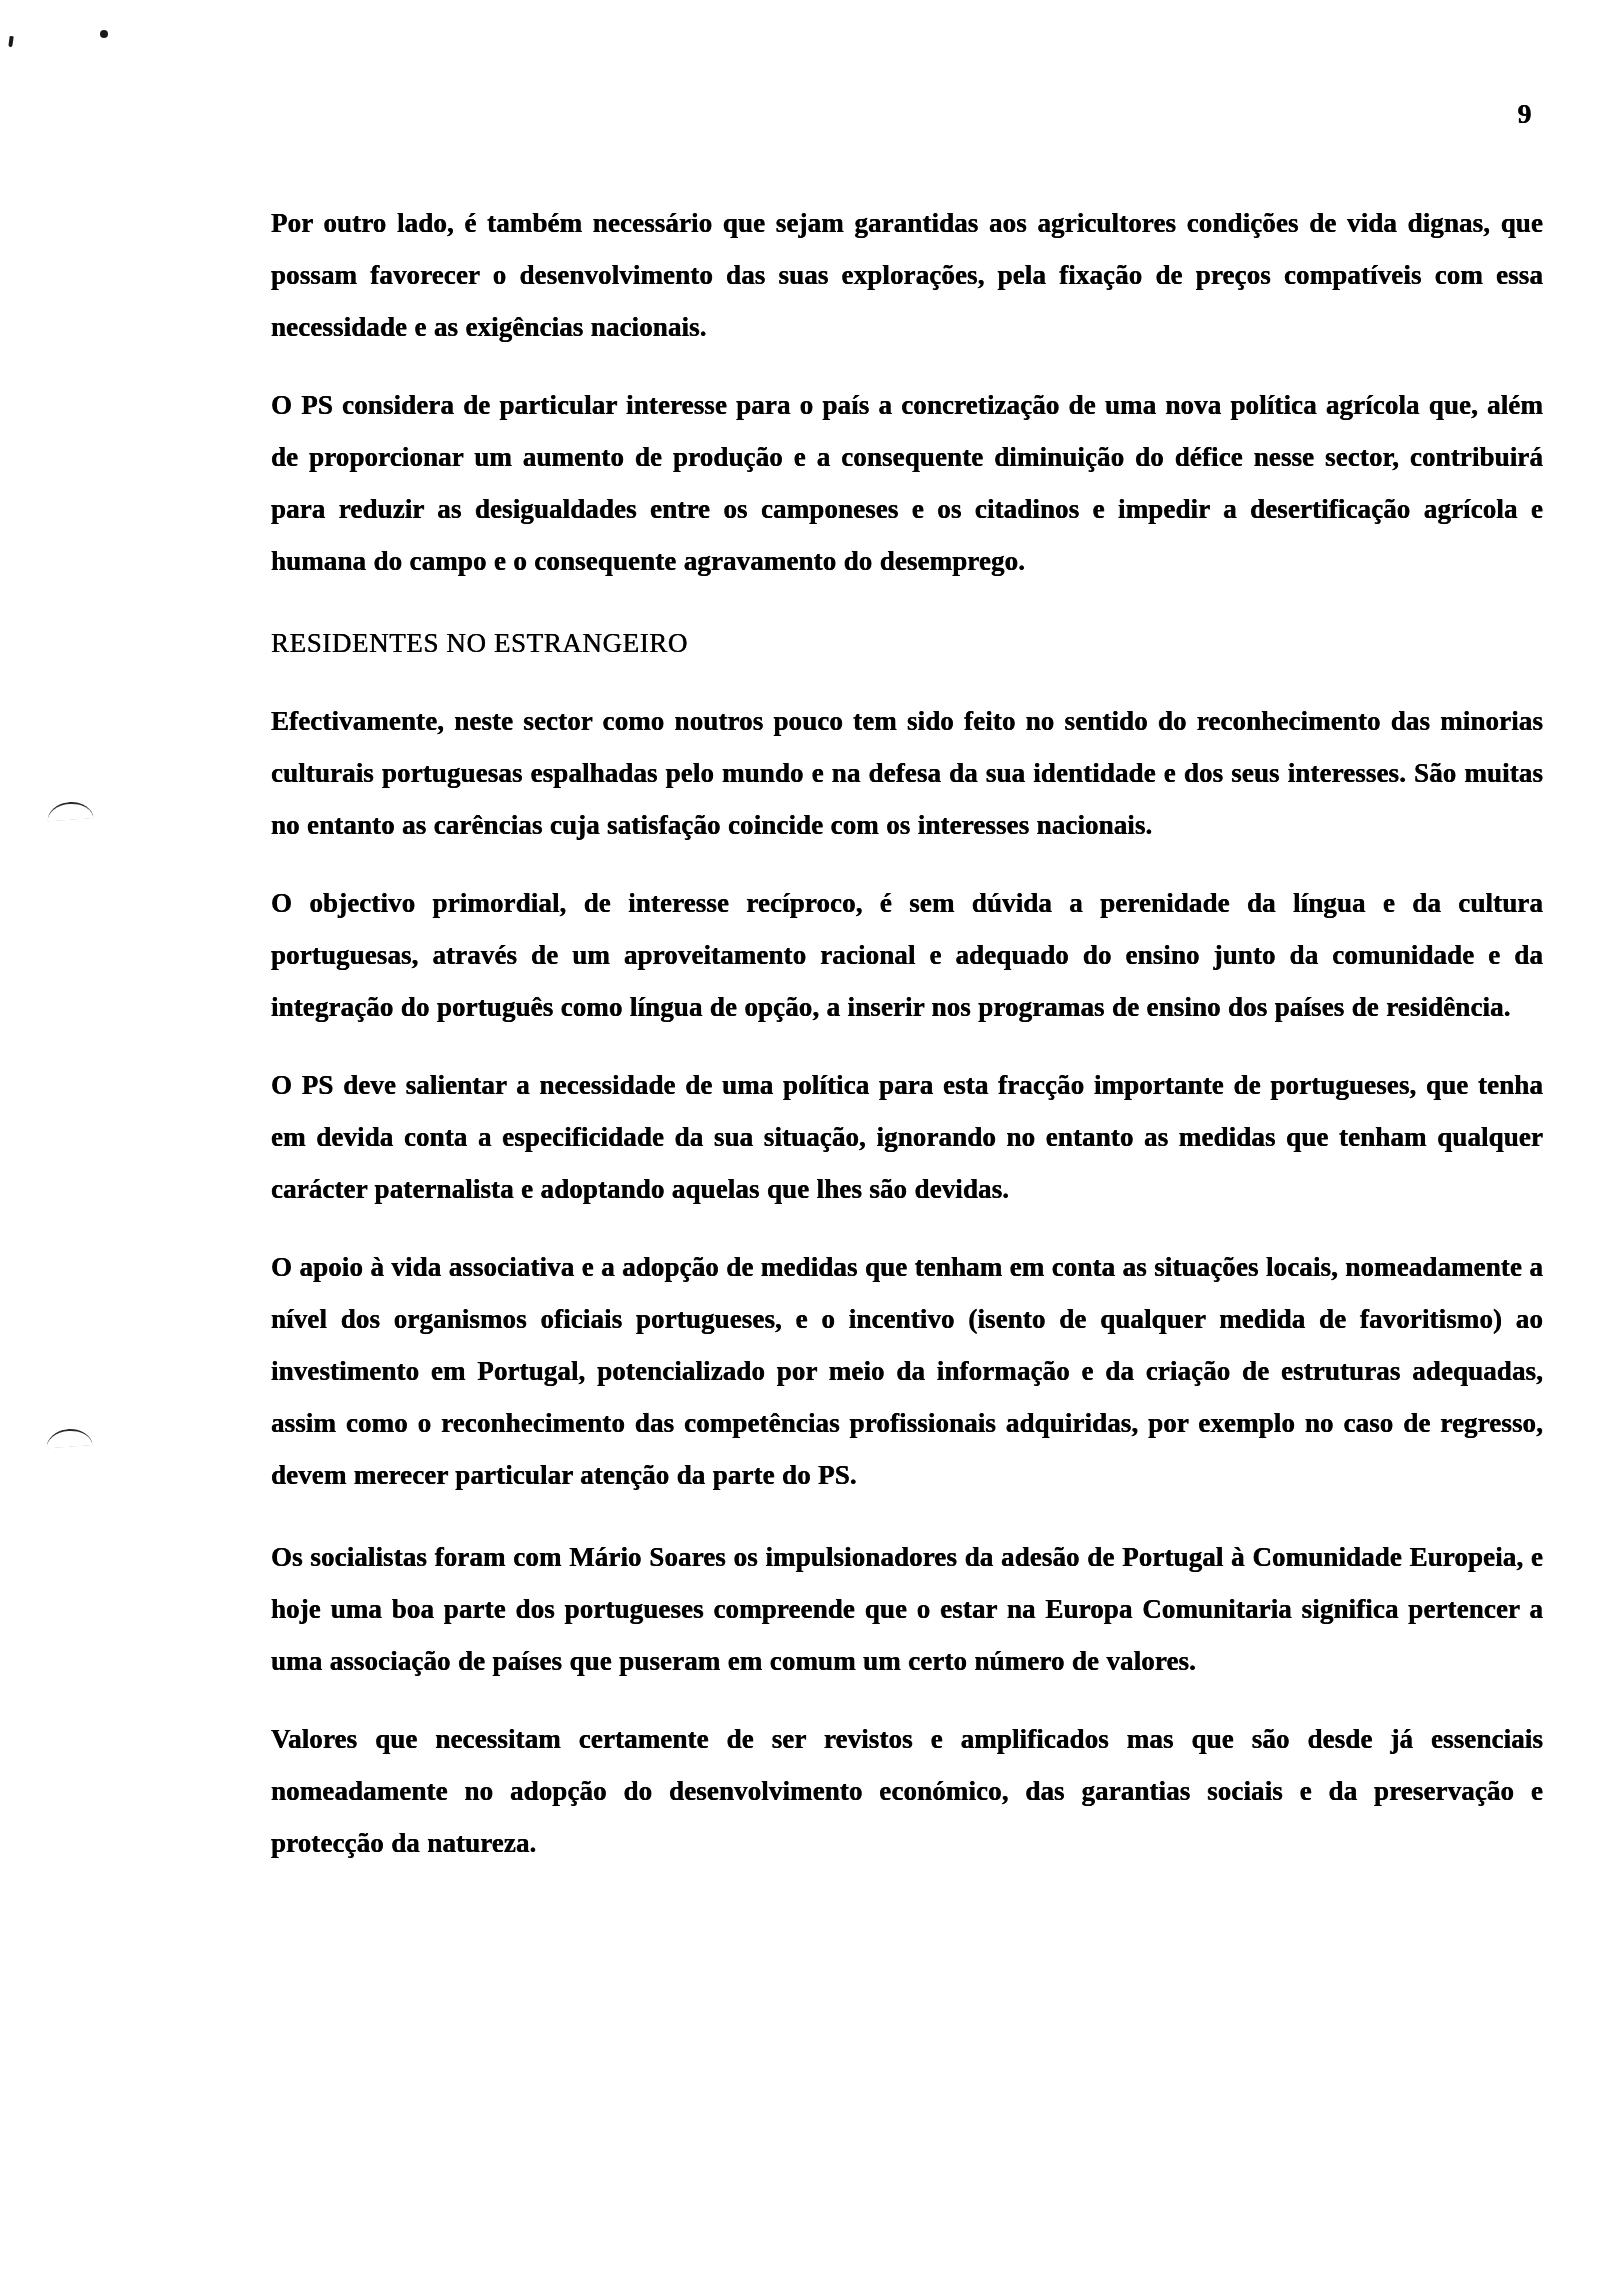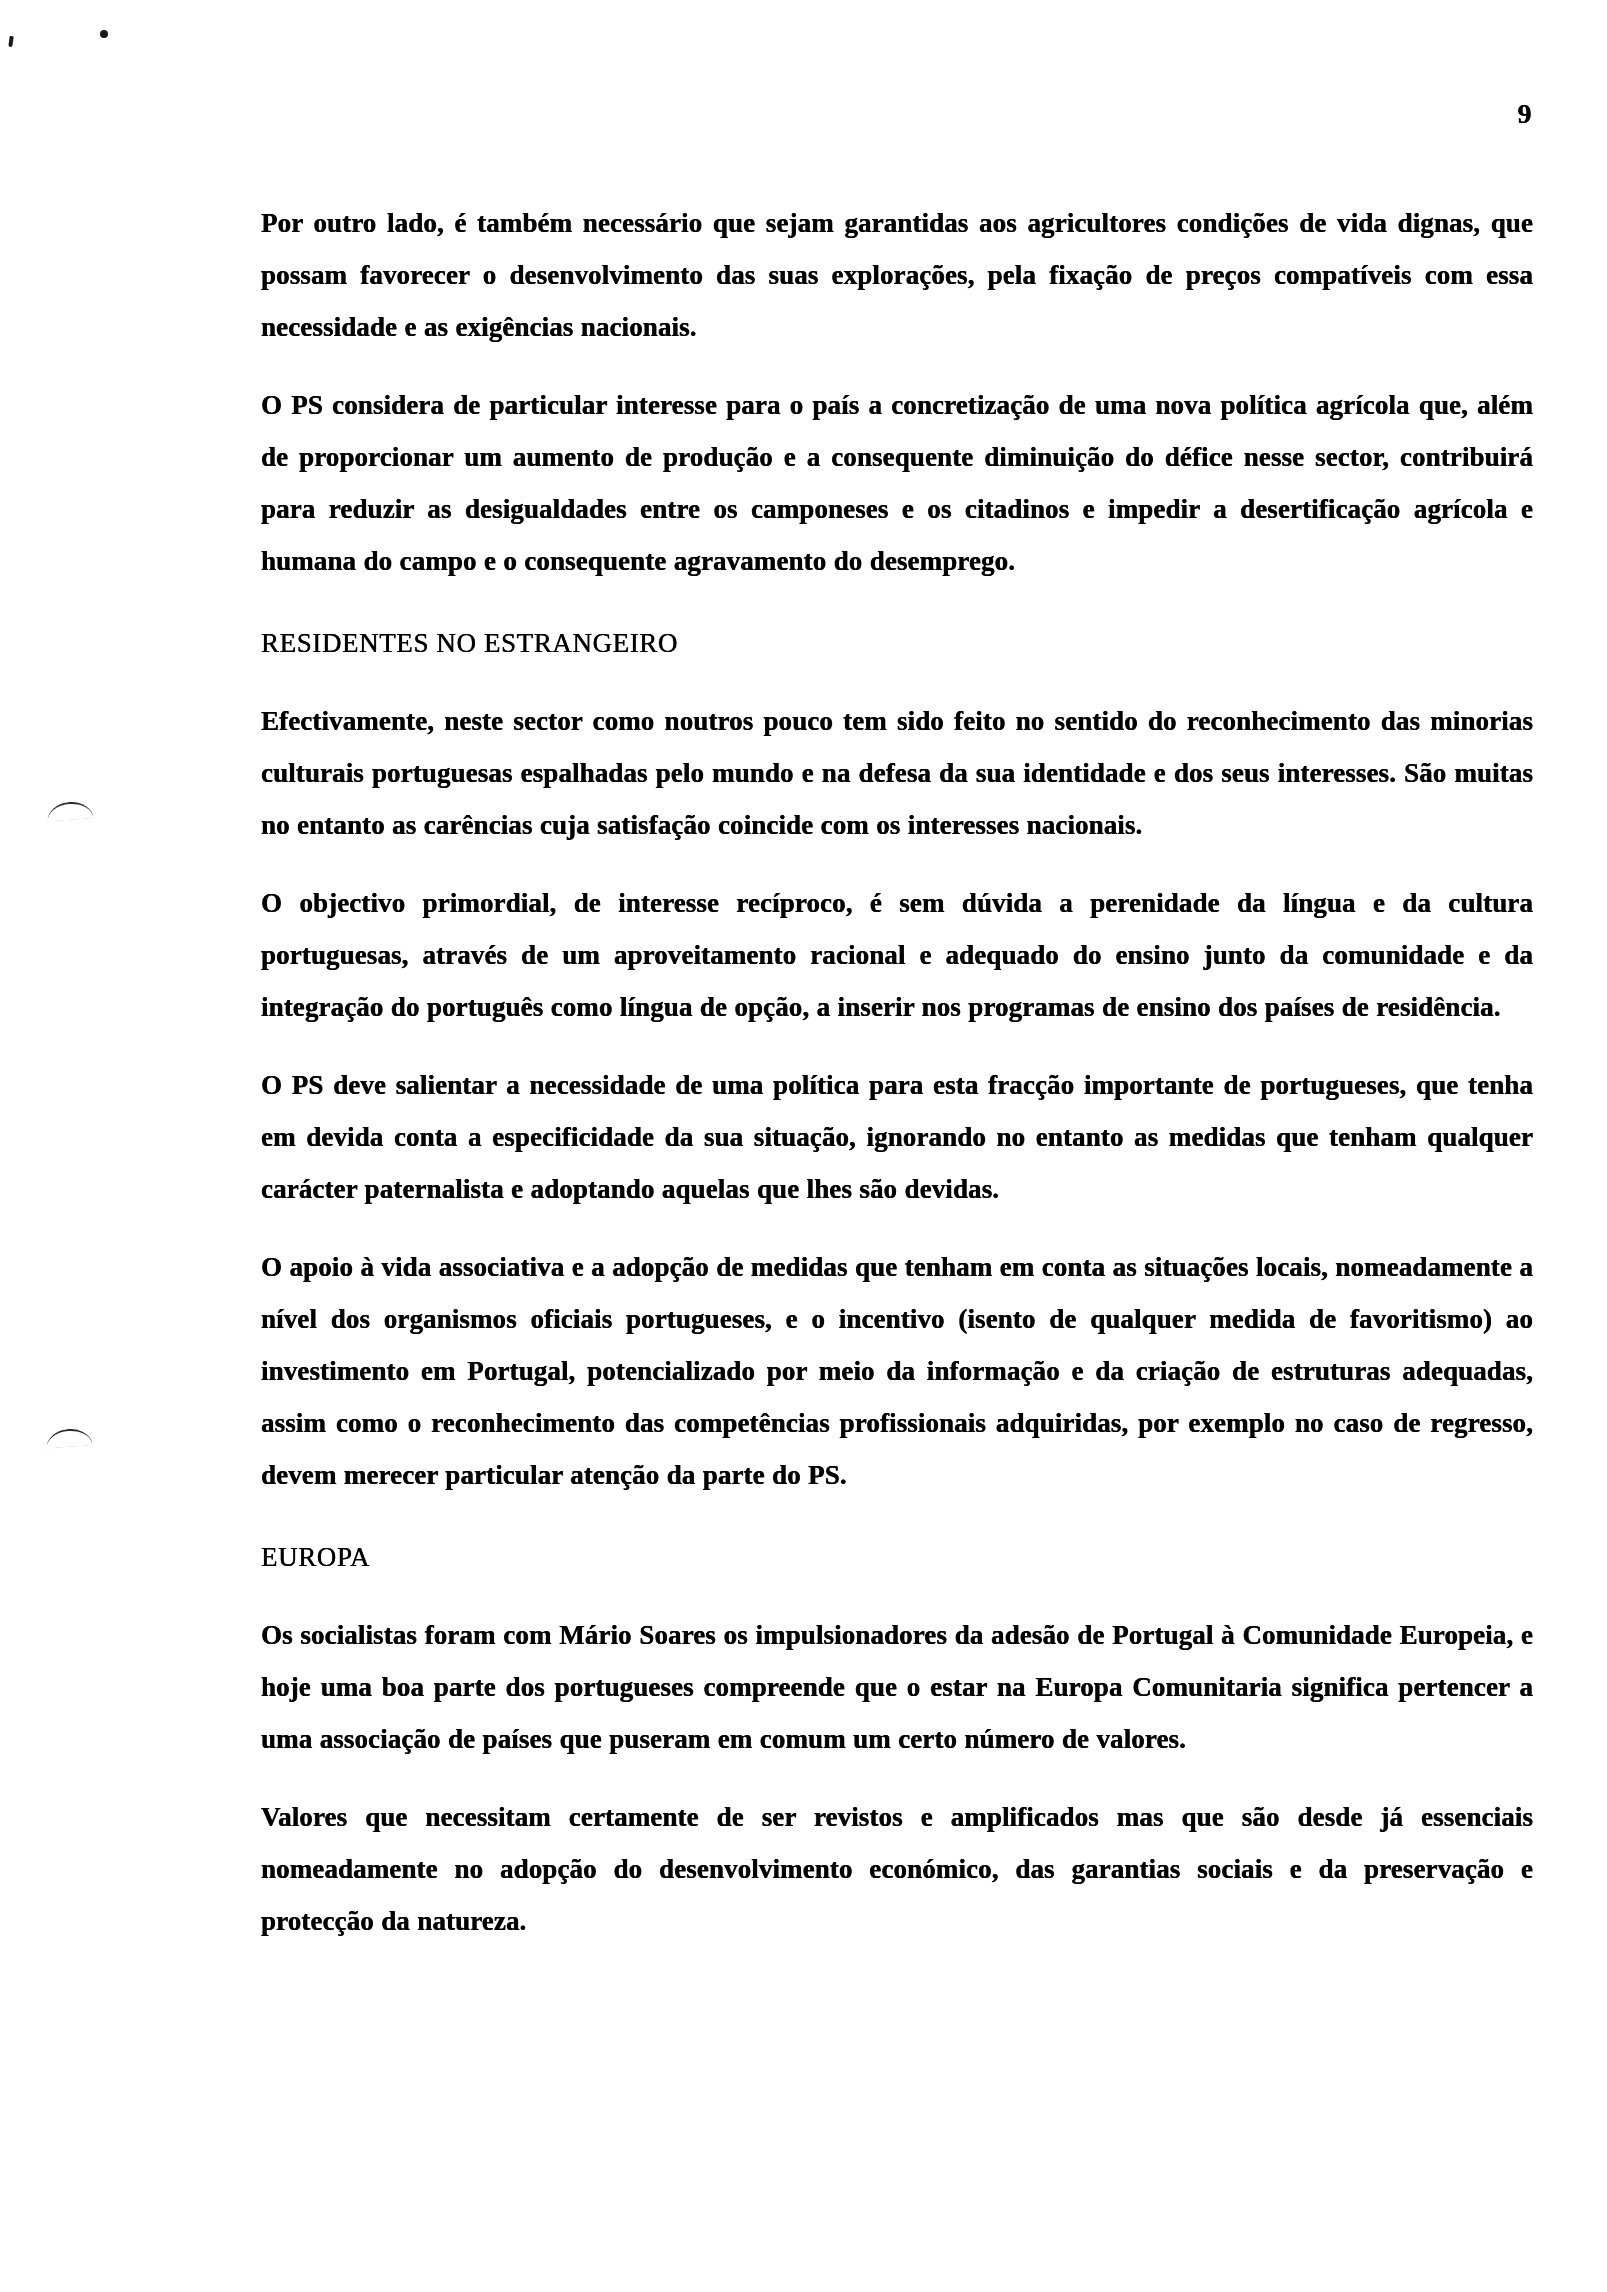--- a/index.html
+++ b/index.html
@@ -57,21 +57,21 @@
     top: 100px;
     font-size: 28px;
     font-weight: 700;
     letter-spacing: 0.5px;
     line-height: 1;
   }
 
   
   .text-column {
     position: absolute;
-    left: 261px;
+    left: 271px;
     top: 197px;
     width: 1272px;
   }
 
   .para {
     font-size: 27px;
     font-weight: 700;
     line-height: 52px;
     text-align: justify;
     text-justify: inter-word;
@@ -120,21 +120,20 @@
 
 
     <p class="para">Efectivamente, neste sector como noutros pouco tem sido feito no sentido do reconhecimento das minorias culturais portuguesas espalhadas pelo mundo e na defesa da sua identidade e dos seus interesses. São muitas no entanto as carências cuja satisfação coincide com os interesses nacionais.</p>
 
     <p class="para">O objectivo primordial, de interesse recíproco, é sem dúvida a perenidade da língua e da cultura portuguesas, através de um aproveitamento racional e adequado do ensino junto da comunidade e da integração do português como língua de opção, a inserir nos programas de ensino dos países de residência.</p>
 
     <p class="para">O PS deve salientar a necessidade de uma política para esta fracção importante de portugueses, que tenha em devida conta a especificidade da sua situação, ignorando no entanto as medidas que tenham qualquer carácter paternalista e adoptando aquelas que lhes são devidas.</p>
 
     <p class="para gap-lg">O apoio à vida associativa e a adopção de medidas que tenham em conta as situações locais, nomeadamente a nível dos organismos oficiais portugueses, e o incentivo (isento de qualquer medida de favoritismo) ao investimento em Portugal, potencializado  por meio da informação e da criação de estruturas adequadas, assim como o reconhecimento das competências profissionais adquiridas, por exemplo no caso de regresso, devem merecer particular atenção da parte do PS.</p>
 
-    <h2 class="heading">EUROPA</h2>
 
     <p class="para">Os socialistas foram com Mário Soares os impulsionadores da adesão de Portugal à Comunidade Europeia, e hoje uma boa parte dos portugueses compreende que o estar na Europa Comunitaria significa pertencer a uma associação de países que puseram em comum um certo número de valores.</p>
 
     <p class="para">Valores que necessitam certamente de ser revistos e amplificados mas que são desde já essenciais nomeadamente no adopção do desenvolvimento económico, das garantias sociais e da preservação e protecção da natureza.</p>
 
   </div>
 </div>
 
 
 </body></html>

